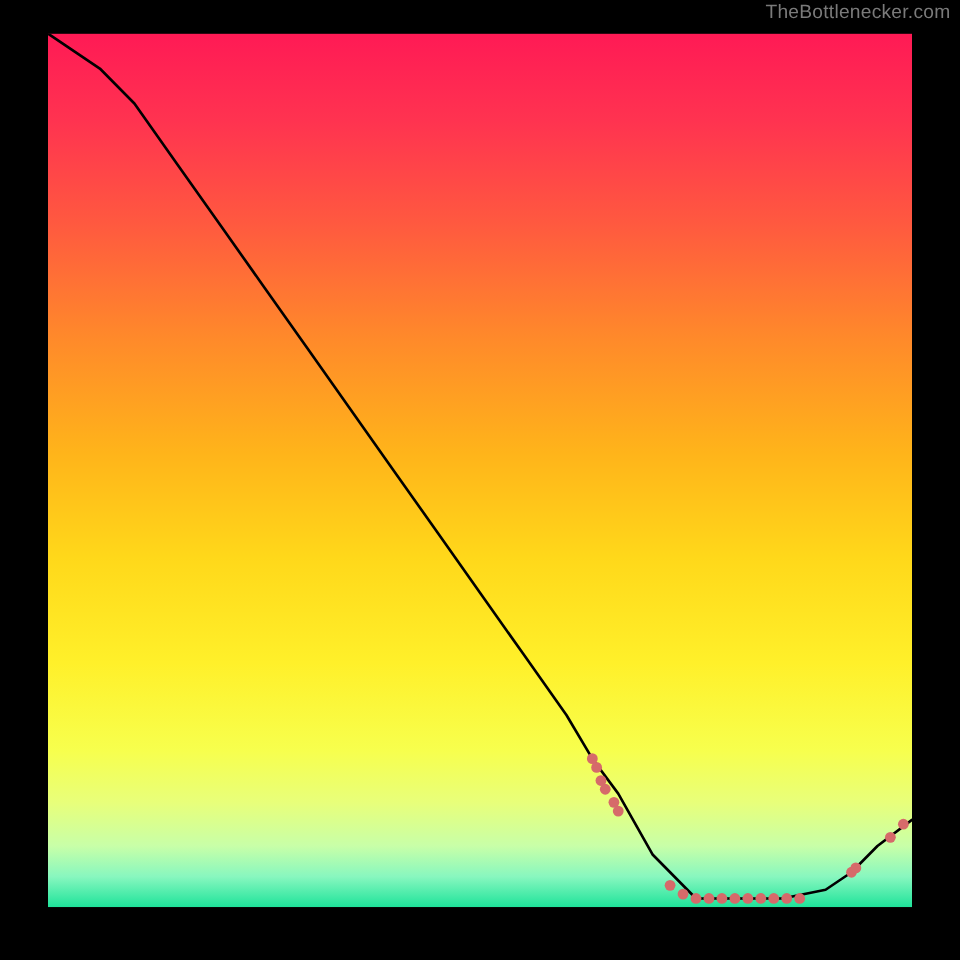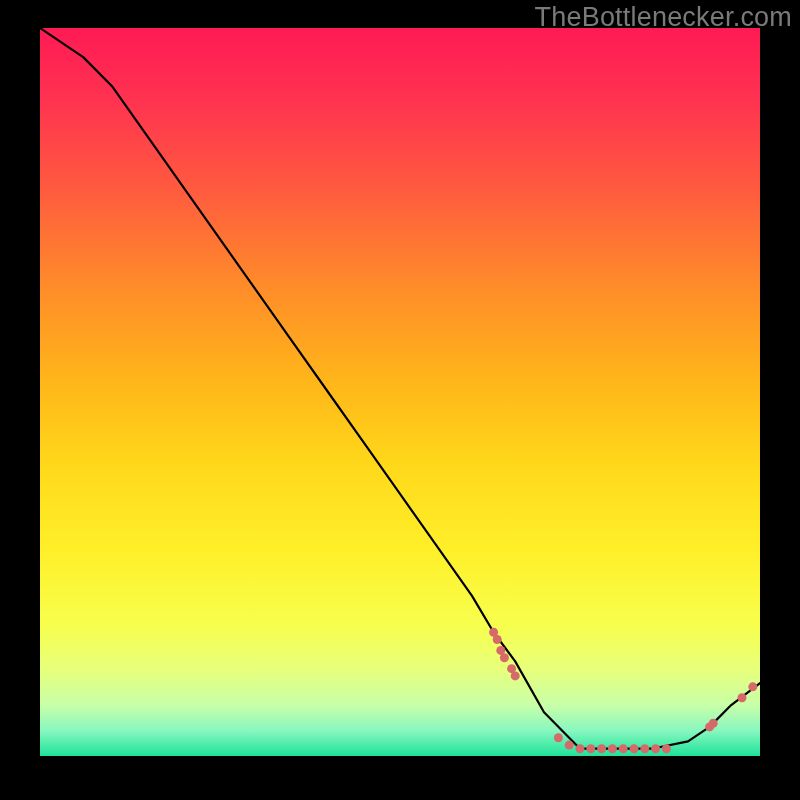--- a/index.html
+++ b/index.html
@@ -15,21 +15,21 @@
     position: relative;
     width: 800px;
     height: 800px;
     background: #000;
   }
   .attribution {
     position: absolute;
     top: 2px;
     right: 8px;
     color: #7a7a7a;
-    font-size: 27px;
+    font-size: 16px;
     font-weight: 500;
     letter-spacing: 0.2px;
   }
   .plot-wrap {
     position: absolute;
     left: 40px;
     top: 28px;
     width: 720px;
     height: 728px;
     background: #000;

